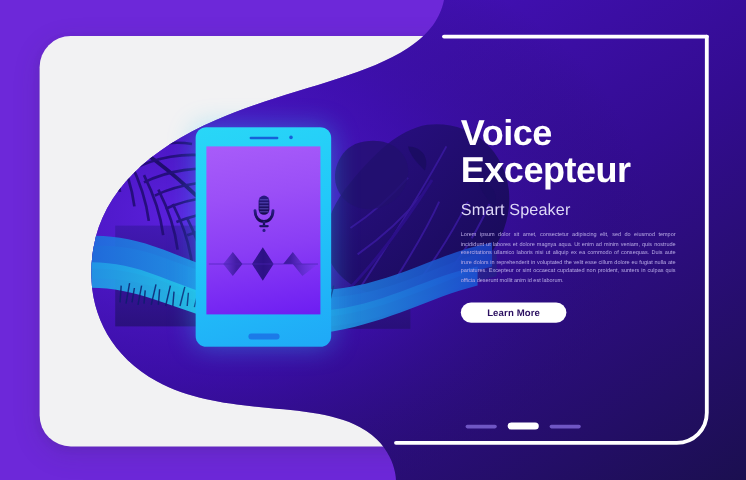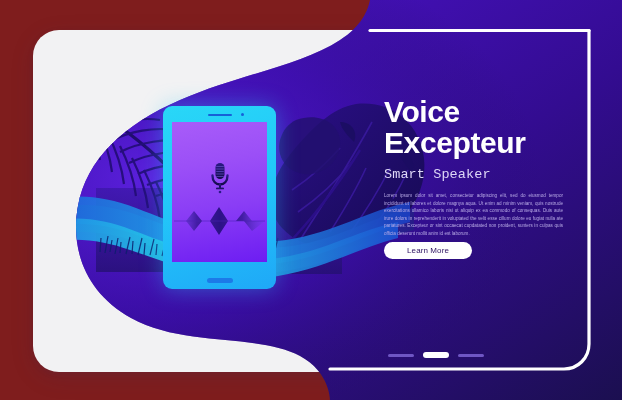--- a/index.html
+++ b/index.html
@@ -2,21 +2,21 @@
 <html><head>
 <meta charset="utf-8">
 <style>
   * { margin:0; padding:0; box-sizing:border-box; }
   html, body {
     width:622px; height:400px;
     background:#ffffff;
     font-family:"Liberation Sans", sans-serif;
     overflow:hidden;
   }
-  #stage { position:relative; width:622px; height:400px; background:#7f1d1d;padding-left:23px; }
+  #stage { position:relative; width:622px; height:400px; background:#6d28d9;padding-left:23px; }
 
   
   .card {
     position:absolute; left:33px; top:30px; width:556px; height:342px;
     background:#f2f2f3; border-radius:26px;
     box-shadow:0 6px 22px rgba(60,50,90,.17), 0 2px 6px rgba(60,50,90,.10);
   }
 
   
   .hero {
@@ -57,31 +57,31 @@
 
   
   .content { position:absolute; left:384px; top:96px; width:186px; }
   .title {
     font-size:30px; line-height:31px; font-weight:bold; color:#ffffff;
     letter-spacing:-.4px;
   }
   .title .l2 { display:block; }
   .subtitle {
     margin-top:9px; font-size:13.5px; font-weight:500;
-    color:#ded8f7; letter-spacing:.1px;font-family:Liberation Mono, monospace;
+    color:#ded8f7; letter-spacing:.1px;
   }
   .body-copy {
     margin-top:10px; font-size:4.6px; line-height:7.6px;
     color:#b9abe6; text-align:justify; width:179px;
     font-family:"Liberation Sans", sans-serif;
   }
   .cta {
-    display:block; margin-top:4px; width:88px; height:17px;
+    display:block; margin-top:14px; width:88px; height:17px;
     background:#ffffff; border:none; border-radius:9px;
-    color:#2b1060; font-size:8px; font-weight:normal;
+    color:#2b1060; font-size:8px; font-weight:bold;
     cursor:pointer; letter-spacing:.1px;
     font-family:"Liberation Sans", sans-serif;
   }
 
   
   .pager { position:absolute; left:388px; top:352px; display:flex; align-items:center; gap:9px; }
   .dash { height:3px; border-radius:2px; }
   .dash.d0 { width:26px; background:#6f56c4; }
   .dash.d1 { width:26px; height:6px; border-radius:3px; background:#ffffff; }
   .dash.d2 { width:26px; background:#6f56c4; }

